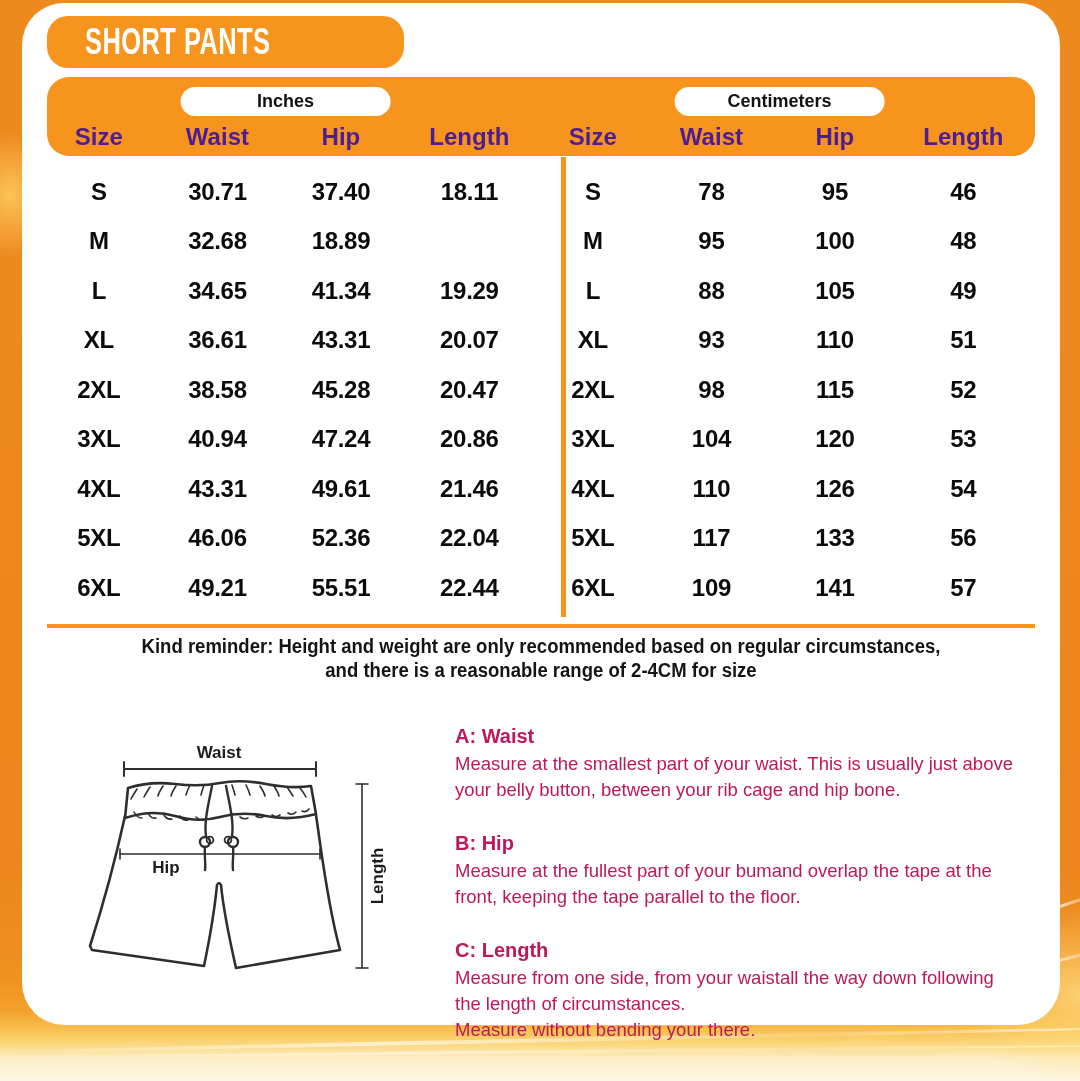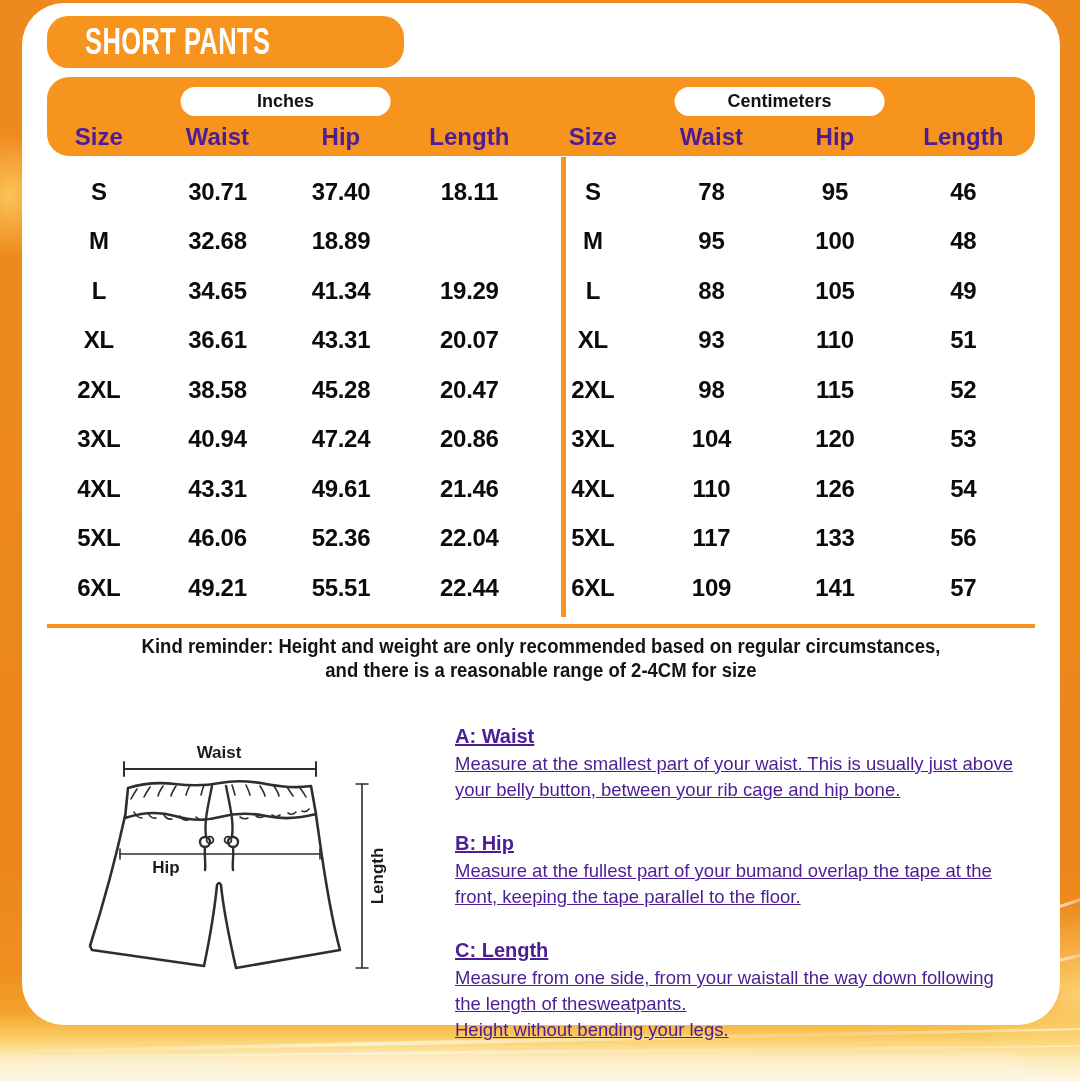--- a/index.html
+++ b/index.html
@@ -87,21 +87,21 @@
     background:#F7941E;
   }
   
   .reminder{
     position:absolute;left:0;top:632px;width:100%;
     text-align:center;color:#141414;font-weight:700;font-size:19.5px;
     line-height:23px;transform:scale(.95,1.03);
   }
   
   .shorts-diagram{position:absolute;left:58px;top:733px;}
-  .guide-texts{position:absolute;left:433px;top:722px;width:560px;color:#4c1d95;text-decoration:underline;}
+  .guide-texts{position:absolute;left:433px;top:722px;width:560px;color:#be185d;}
   .guide-section{margin-bottom:29px;}
   .guide-heading{font-weight:700;font-size:20px;margin:0 0 3px 0;}
   .guide-body{font-size:18.5px;line-height:26px;font-weight:400;margin:0;}
   svg text{font-family:"Liberation Sans","DejaVu Sans",sans-serif;}
 </style>
 </head>
 <body>
 
 <div class="stage">
   <div class="bg-streak s1"></div>
@@ -301,19 +301,19 @@
       <div class="guide-section">
         <p class="guide-heading">A: Waist</p>
         <p class="guide-body">Measure at the smallest part of your waist. This is usually just above your belly button, between your rib cage and hip bone.</p>
       </div>
       <div class="guide-section">
         <p class="guide-heading">B: Hip</p>
         <p class="guide-body">Measure at the fullest part of your bumand overlap the tape at the front, keeping the tape parallel to the floor.</p>
       </div>
       <div class="guide-section">
         <p class="guide-heading">C: Length</p>
-        <p class="guide-body">Measure from one side, from your waistall the way down following the length of thesweatpants.</p>
-        <p class="guide-body">Height without bending your legs.</p>
+        <p class="guide-body">Measure from one side, from your waistall the way down following the length of circumstances.</p>
+        <p class="guide-body">Measure without bending your there.</p>
       </div>
     </div>
 
   </div>
 </div>
 
 </body></html>

